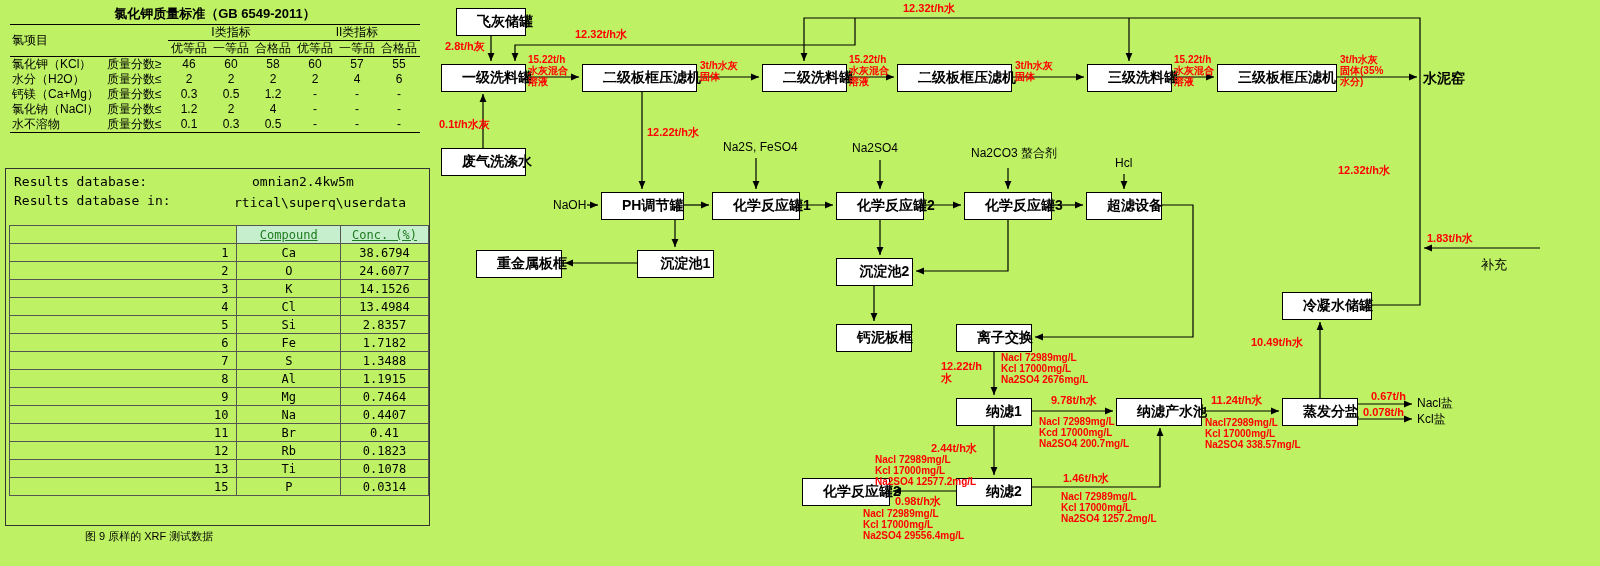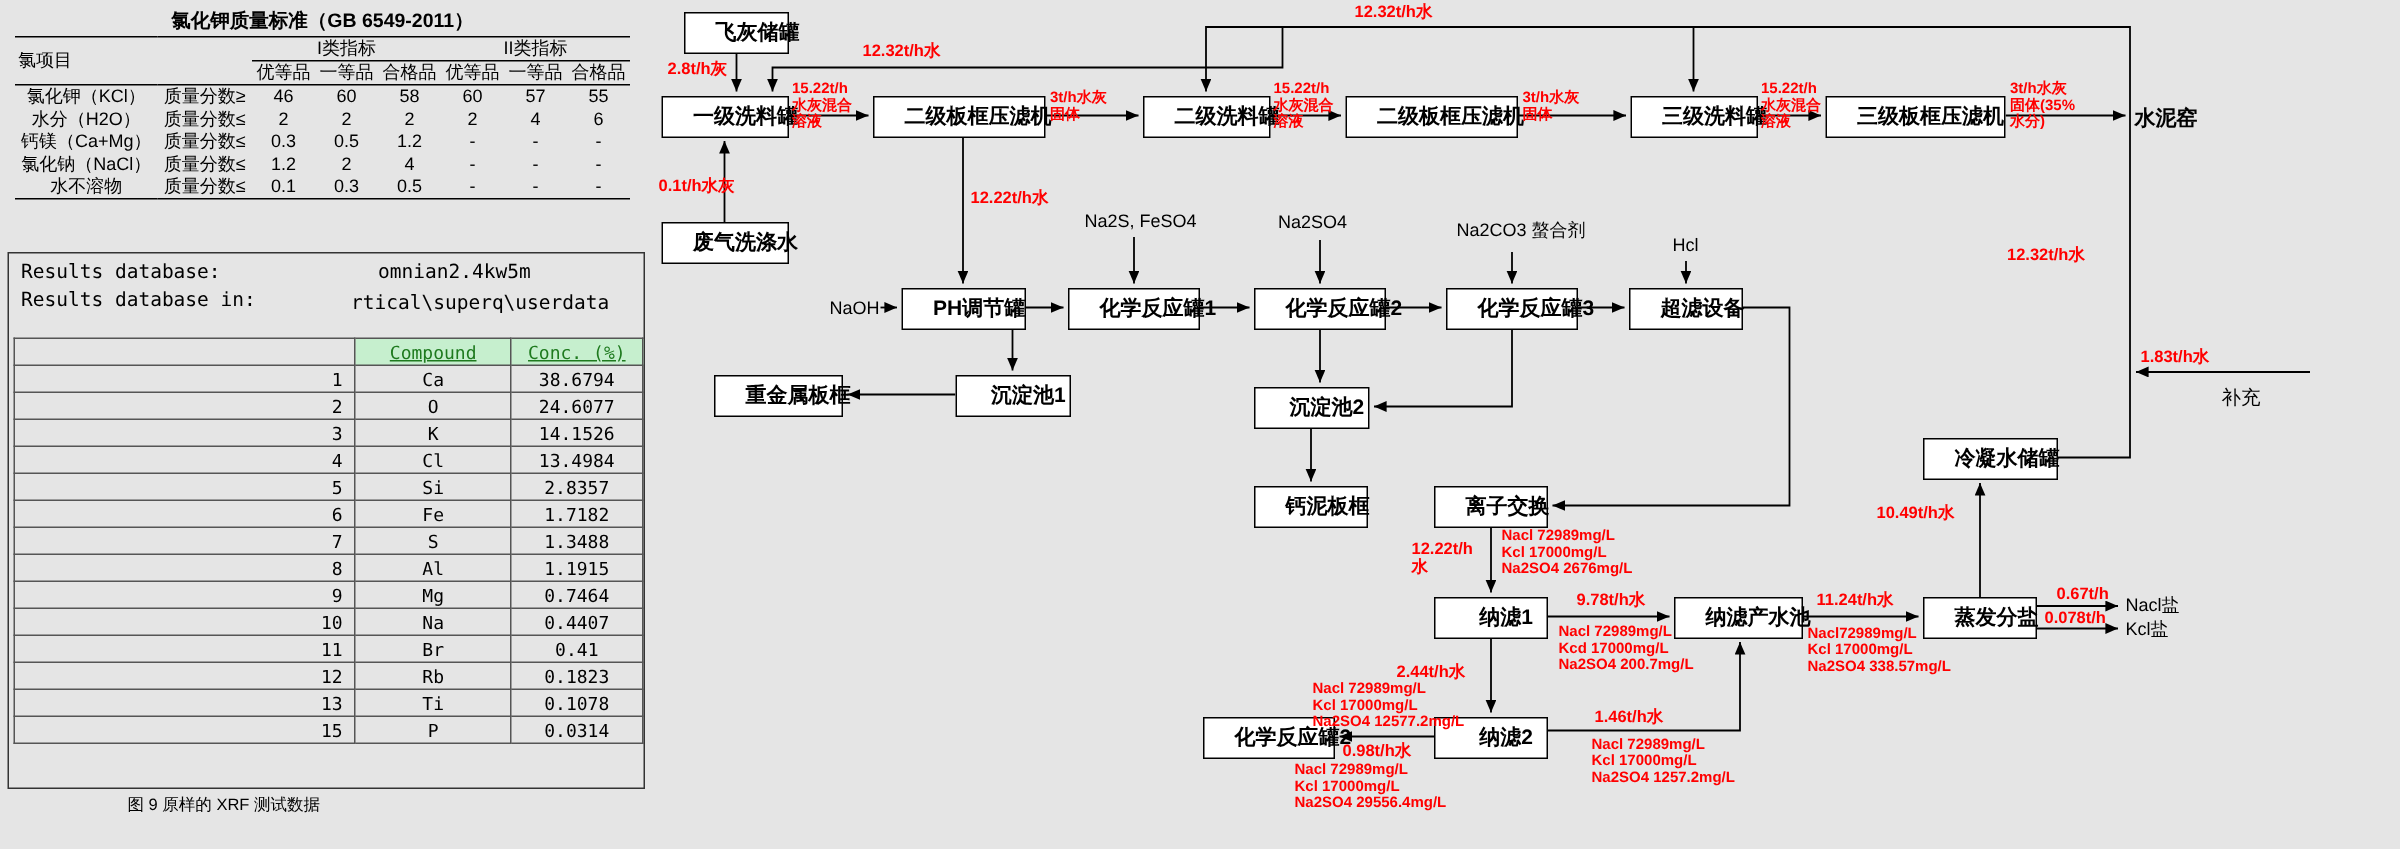--- a/index.html
+++ b/index.html
@@ -1,28 +1,28 @@
 <!DOCTYPE html>
 <html><head>
 <meta charset="utf-8">
 <style>
   html,body{margin:0;padding:0;background:#fff;}
-  #page{position:relative;width:1600px;height:566px;background:#e5e5e5;overflow:hidden;
+  #page{position:relative;width:1600px;height:566px;background:#bef264;overflow:hidden;
         font-family:"Liberation Sans",sans-serif;color:#000;}
 
   
   #qt-title{position:absolute;left:10px;top:5px;width:410px;text-align:center;
             font-size:13px;font-weight:bold;}
   #qtable{position:absolute;left:10px;top:24px;width:410px;border-collapse:collapse;
           font-size:12px;table-layout:fixed;border-top:1.5px solid #000;border-bottom:1.5px solid #000;}
   #qtable th,#qtable td{padding:1px 2px;font-weight:normal;text-align:center;line-height:13px;}
   #qtable th.item{text-align:left;vertical-align:middle;border-bottom:1px solid #000;}
   #qtable th.group{border-bottom:1px solid #000;}
   #qtable tr.sub th{border-bottom:1px solid #000;}
-  #qtable td:nth-child(1),#qtable td:nth-child(2){text-align:center;}
+  #qtable td:nth-child(1),#qtable td:nth-child(2){text-align:left;}
   #qtable col.c-a{width:95px}#qtable col.c-b{width:63px}#qtable col.c-v{width:42px}
 
   
   #results{position:absolute;left:5px;top:168px;width:423px;height:356px;border:1px solid #333;
            font-family:"DejaVu Sans Mono",monospace;font-size:13px;}
   .resline{position:absolute;white-space:nowrap;}
   #xrftable{position:absolute;left:3px;top:56px;border-collapse:collapse;
             font-family:"DejaVu Sans Mono",monospace;font-size:12px;}
   #xrftable th,#xrftable td{border:1px solid #555;padding:0 4px;line-height:16px;height:17px;}
   #xrftable th.green{background:#c6efce;color:#1e7a1e;font-weight:normal;text-align:center;text-decoration:underline;}

